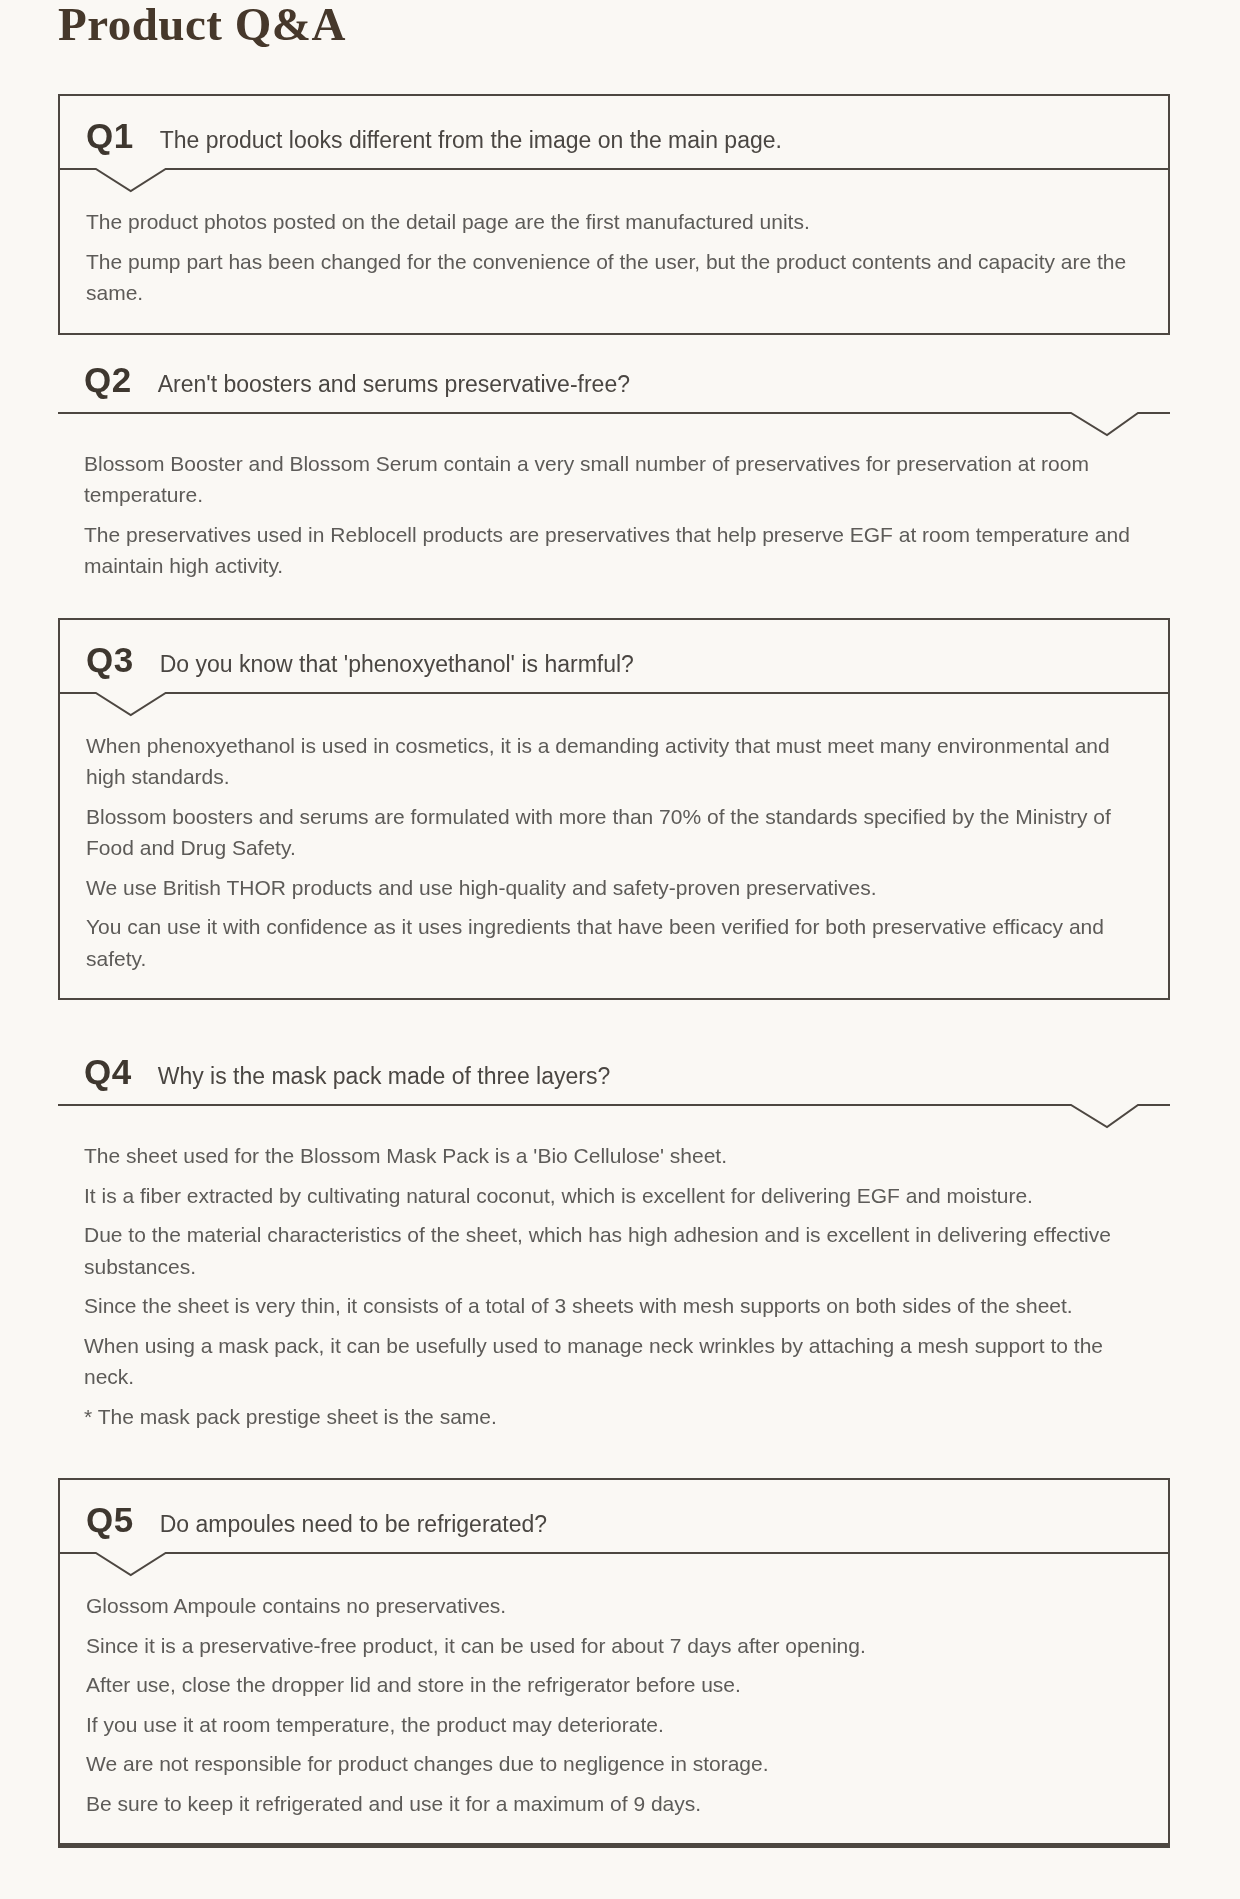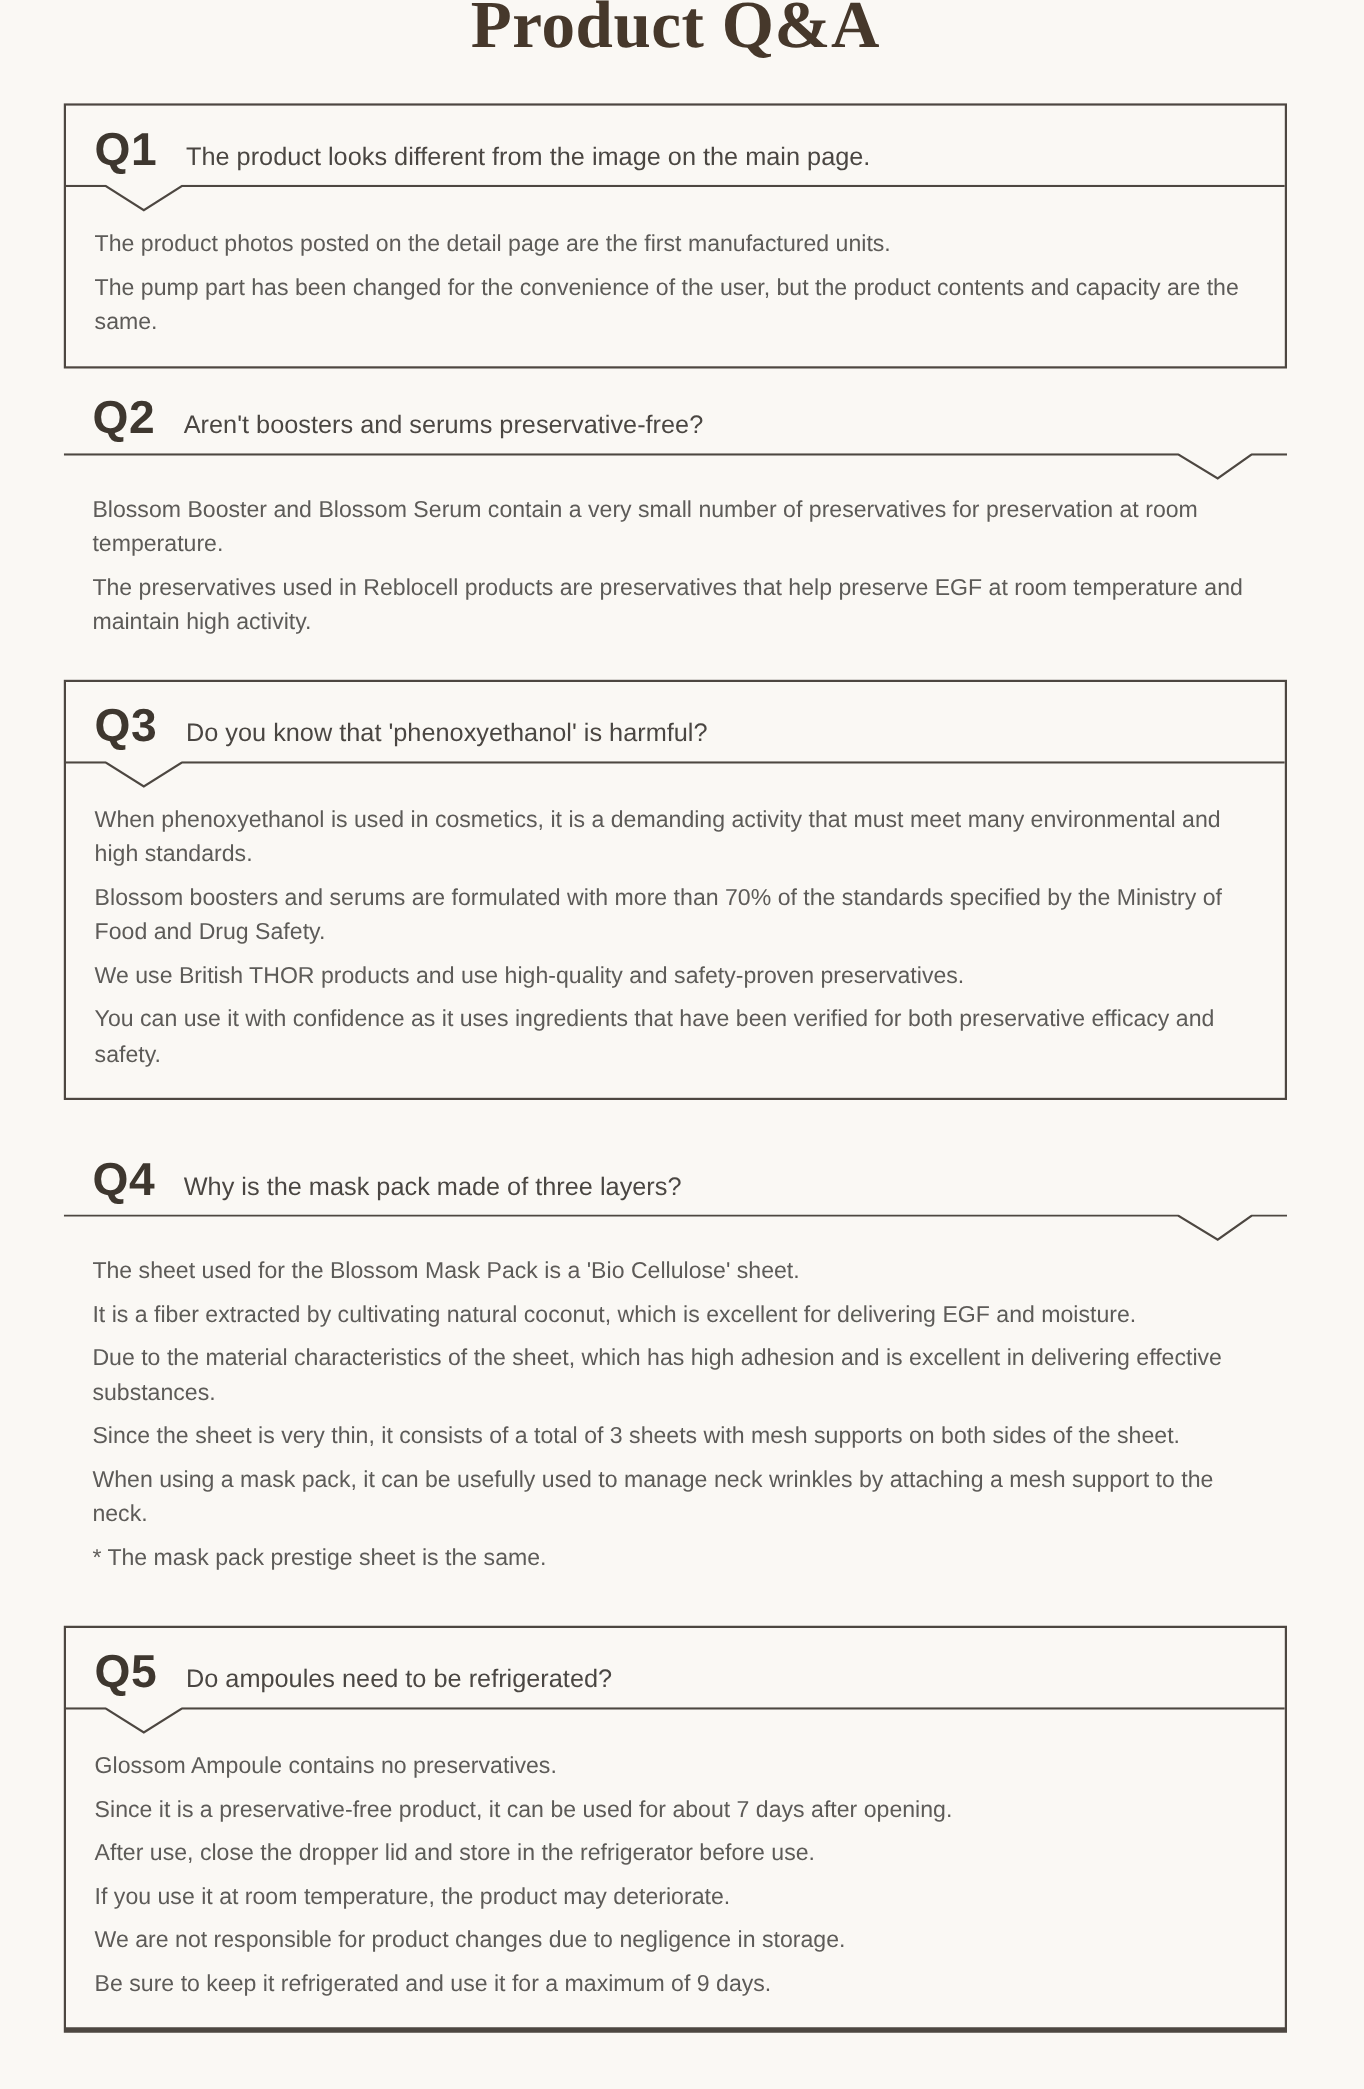--- a/index.html
+++ b/index.html
@@ -17,23 +17,23 @@
     min-height:1899px;
     font-family:"Liberation Sans", sans-serif;
     color:var(--answer);
   }
   .content{
     padding:0 70px 0 58px;
   }
   .page-title{
     font-family:"Liberation Serif", serif;
     font-weight:bold;
-    font-size:61px;
+    font-size:47px;
     line-height:48px;
-    text-align:center;
+    text-align:left;
     color:var(--title);
     letter-spacing:0.5px;
   }
   section.qa{display:block;}
   section.qa.boxed{
     border:2px solid var(--line);
     margin-top:46px;
   }
   section.qa.boxed.last{
     border-bottom-width:5px;
@@ -43,21 +43,21 @@
   #qa-q4{margin-top:52px;}
   #qa-q5{}
   .q-header{
     display:flex;
     align-items:baseline;
     gap:26px;
   }
   .boxed .q-header{padding:20px 24px 12px 26px;}
   .plain .q-header{padding:0 0 12px 26px;}
   .q-label{
-    font-size:42px;
+    font-size:35px;
     font-weight:bold;
     color:var(--qlabel);
     line-height:40px;
     letter-spacing:0.5px;
   }
   .q-text{
     font-size:23px;
     color:var(--question);
     line-height:28px;
   }

